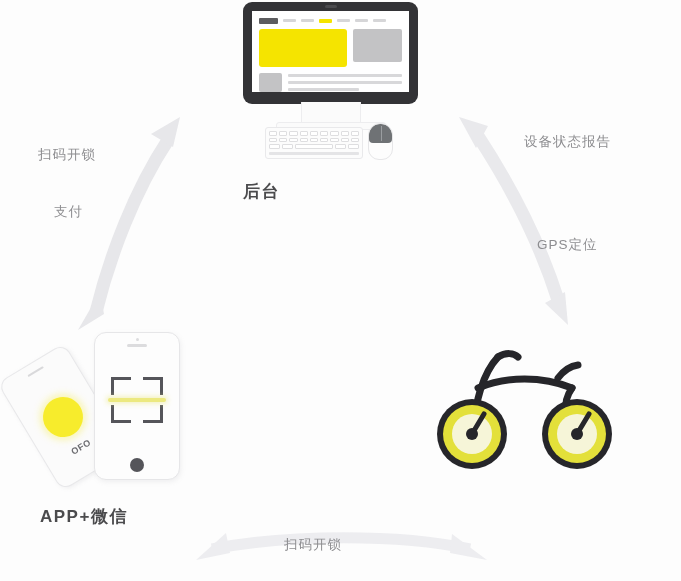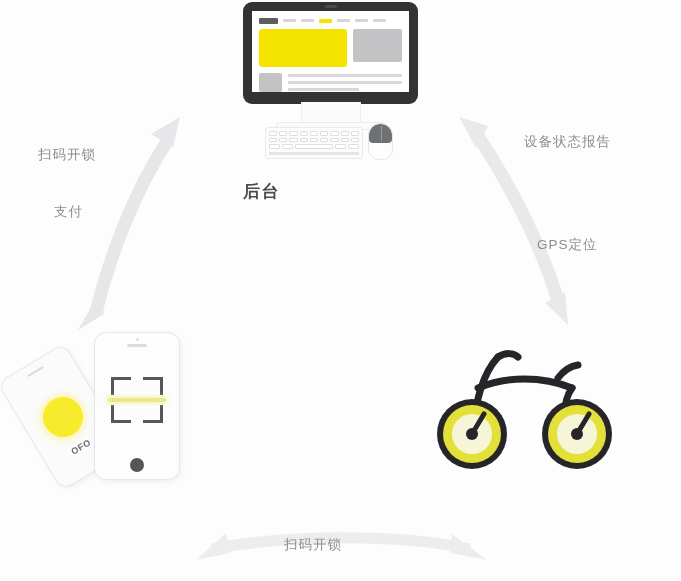--- a/index.html
+++ b/index.html
@@ -420,20 +420,21 @@
         <div class="qr-corner qr-tl"></div>
         <div class="qr-corner qr-tr"></div>
         <div class="qr-corner qr-bl"></div>
         <div class="qr-corner qr-br"></div>
         <div class="qr-scanline"></div>
       </div>
       <div class="pf-home"></div>
     </div>
   </div>
 
+  <div class="node-caption" style="left:40px; top:505px; width:190px;">APP+微信</div>
 
   <div class="abs" id="bike">
     <svg width="200" height="135" viewBox="0 0 200 135" xmlns="http://www.w3.org/2000/svg">
 
       <g fill="none" stroke="#26262a" stroke-width="7" stroke-linecap="round">
         <path d="M 40,92 C 44,62 50,34 66,17"></path>
         <path d="M 66,17 C 74,12 82,13 86,17"></path>
         <path d="M 46,48 C 75,36 110,36 140,48"></path>
         <path d="M 140,48 C 129,64 134,80 143,92"></path>
         <path d="M 126,38 C 132,30 139,26 146,25"></path>

